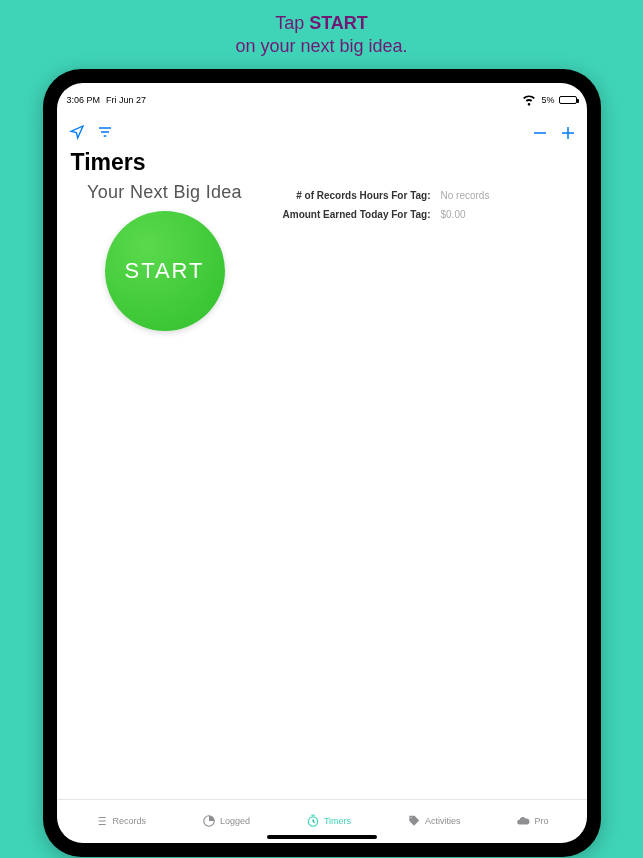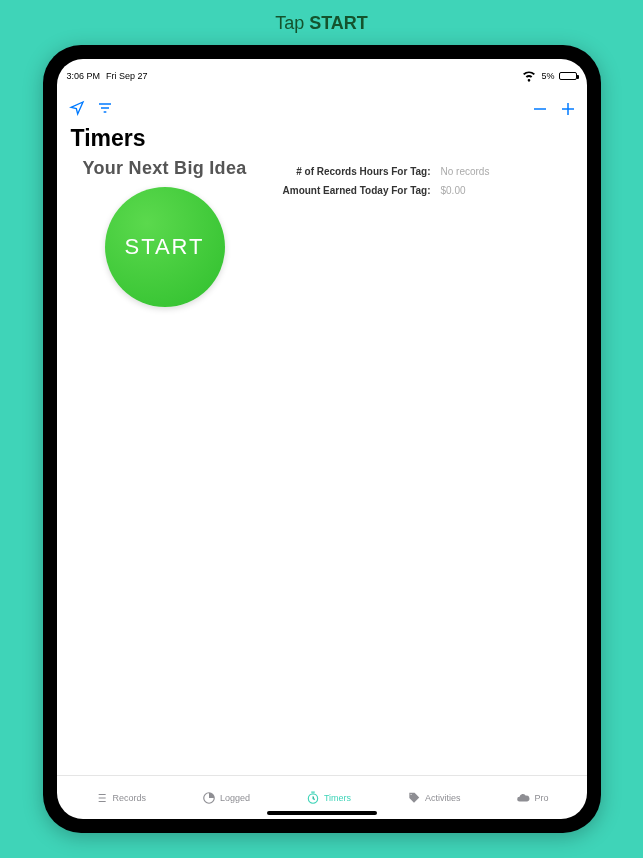--- a/index.html
+++ b/index.html
@@ -7,21 +7,21 @@
       width: 643px;
       height: 858px;
       background: #3fd4b8;
       font-family: -apple-system, Helvetica, Arial, sans-serif;
       display: flex;
       flex-direction: column;
       align-items: center;
       overflow: hidden;
     }
     .promo {
-      color: #14532d;
+      color: #701a75;
       text-align: center;
       font-size: 18px;
       font-weight: 300;
       line-height: 1.3;
       margin-top: 12px;
       margin-bottom: 10px;
     }
     .promo .bold { font-weight: 700; }
     .device {
       width: 558px;
@@ -83,21 +83,21 @@
       display: flex;
       padding: 0 8px;
       gap: 6px;
     }
     .left-col {
       width: 200px;
       text-align: center;
     }
     .idea-title {
       font-size: 18px;
-      font-weight: 700;
+      font-weight: 400;
       color: #555;
       margin-bottom: 8px;
       letter-spacing: 0.3px;
     }
     .start-btn {
       width: 120px; height: 120px;
       border-radius: 50%;
       background: radial-gradient(circle at 35% 30%, #5bd94d, #2fbf2d);
       color: #fff;
       font-size: 22px;
@@ -145,29 +145,30 @@
       transform: translateX(-50%);
       width: 110px; height: 4px;
       background: #000; border-radius: 3px;
     }
   </style>
 </head>
 <body>
 
 <div class="promo">
   <span>Tap </span><span class="bold">START</span><br>
+  <span>on your next big idea.</span>
 </div>
 
 <div class="device">
   <div class="screen">
 
     <div class="status-bar">
       <div class="status-left">
         <span>3:06 PM</span>
-        <span>Fri Sep 27</span>
+        <span>Fri Jun 27</span>
       </div>
       <div class="status-right">
         <span>
           <svg class="ic" viewBox="0 0 24 24" width="10" height="10">
               <path fill="currentColor" d="M12 18a2 2 0 100 4 2 2 0 000-4zm-5-4a8 8 0 0110 0l-2 2a5 5 0 00-6 0zm-4-4a14 14 0 0118 0l-2 2a11 11 0 00-14 0z"></path>
             </svg>
         </span>
         <span>5%</span>
         <span class="battery"><span class="battery-fill"></span></span>
       </div>

